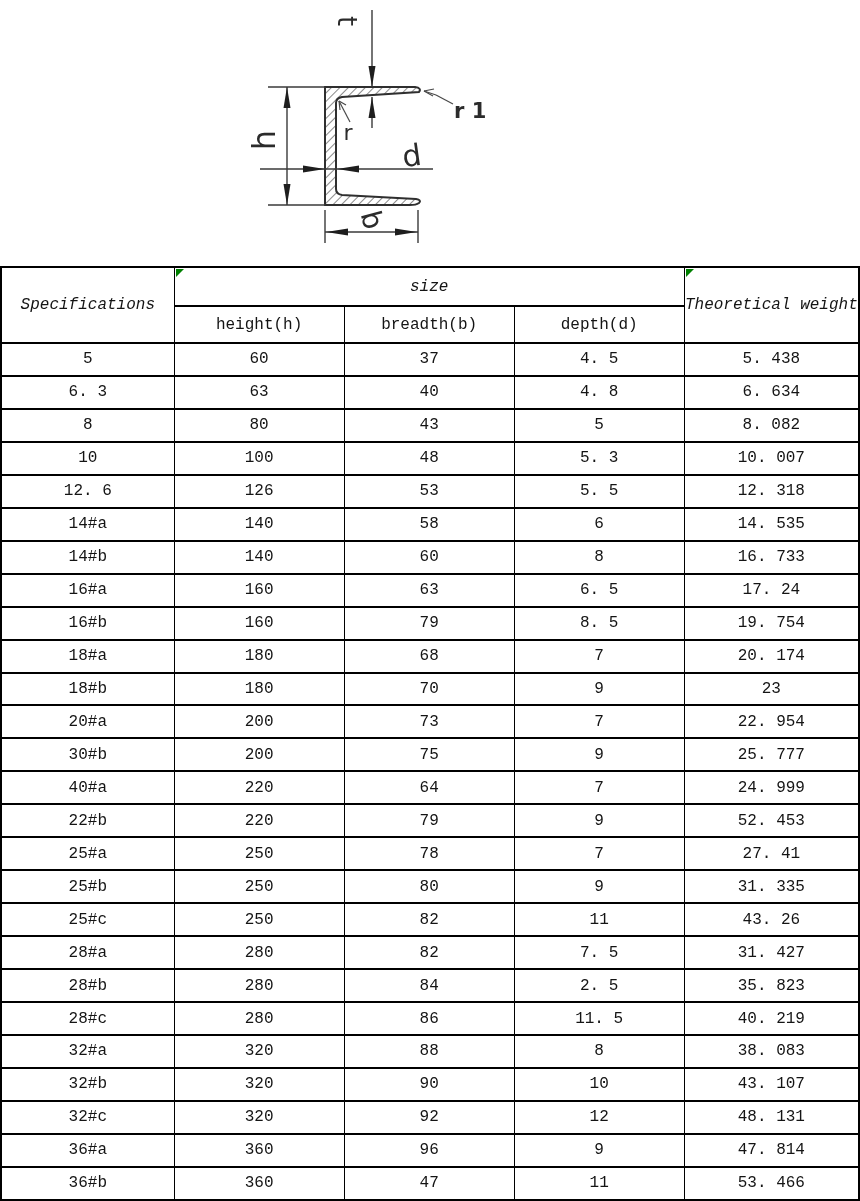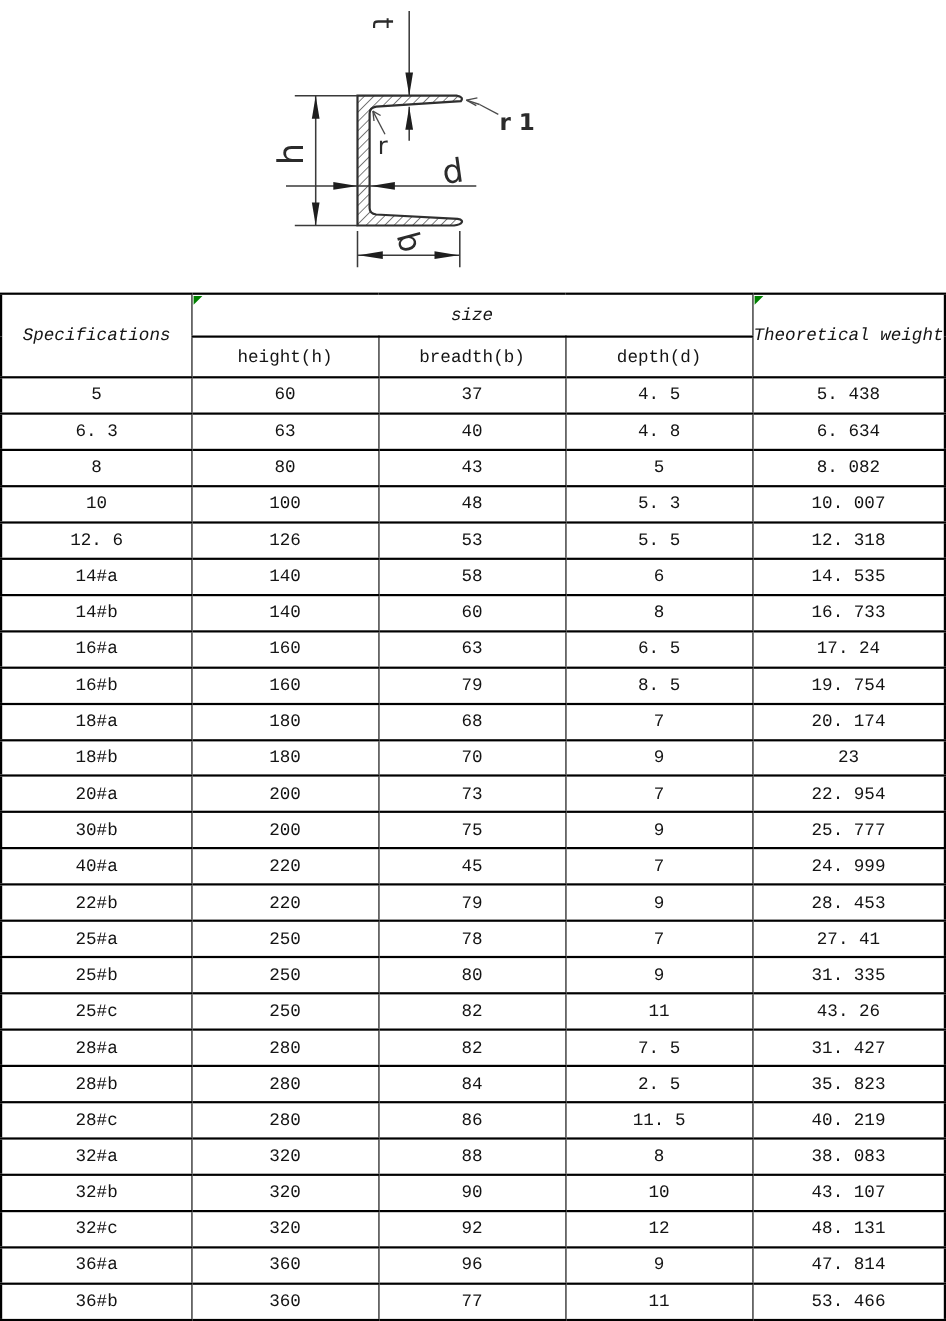--- a/index.html
+++ b/index.html
@@ -200,30 +200,30 @@
         <tr>
           <td>30#b</td>
           <td>200</td>
           <td>75</td>
           <td>9</td>
           <td>25. 777</td>
         </tr>
         <tr>
           <td>40#a</td>
           <td>220</td>
-          <td>45</td>
+          <td>64</td>
           <td>7</td>
           <td>24. 999</td>
         </tr>
         <tr>
           <td>22#b</td>
           <td>220</td>
           <td>79</td>
           <td>9</td>
-          <td>28. 453</td>
+          <td>52. 453</td>
         </tr>
         <tr>
           <td>25#a</td>
           <td>250</td>
           <td>78</td>
           <td>7</td>
           <td>27. 41</td>
         </tr>
         <tr>
           <td>25#b</td>
@@ -284,20 +284,20 @@
         <tr>
           <td>36#a</td>
           <td>360</td>
           <td>96</td>
           <td>9</td>
           <td>47. 814</td>
         </tr>
         <tr>
           <td>36#b</td>
           <td>360</td>
-          <td>77</td>
+          <td>47</td>
           <td>11</td>
           <td>53. 466</td>
         </tr>
       </tbody>
   </table>
 
 </div>
 
 </body></html>

